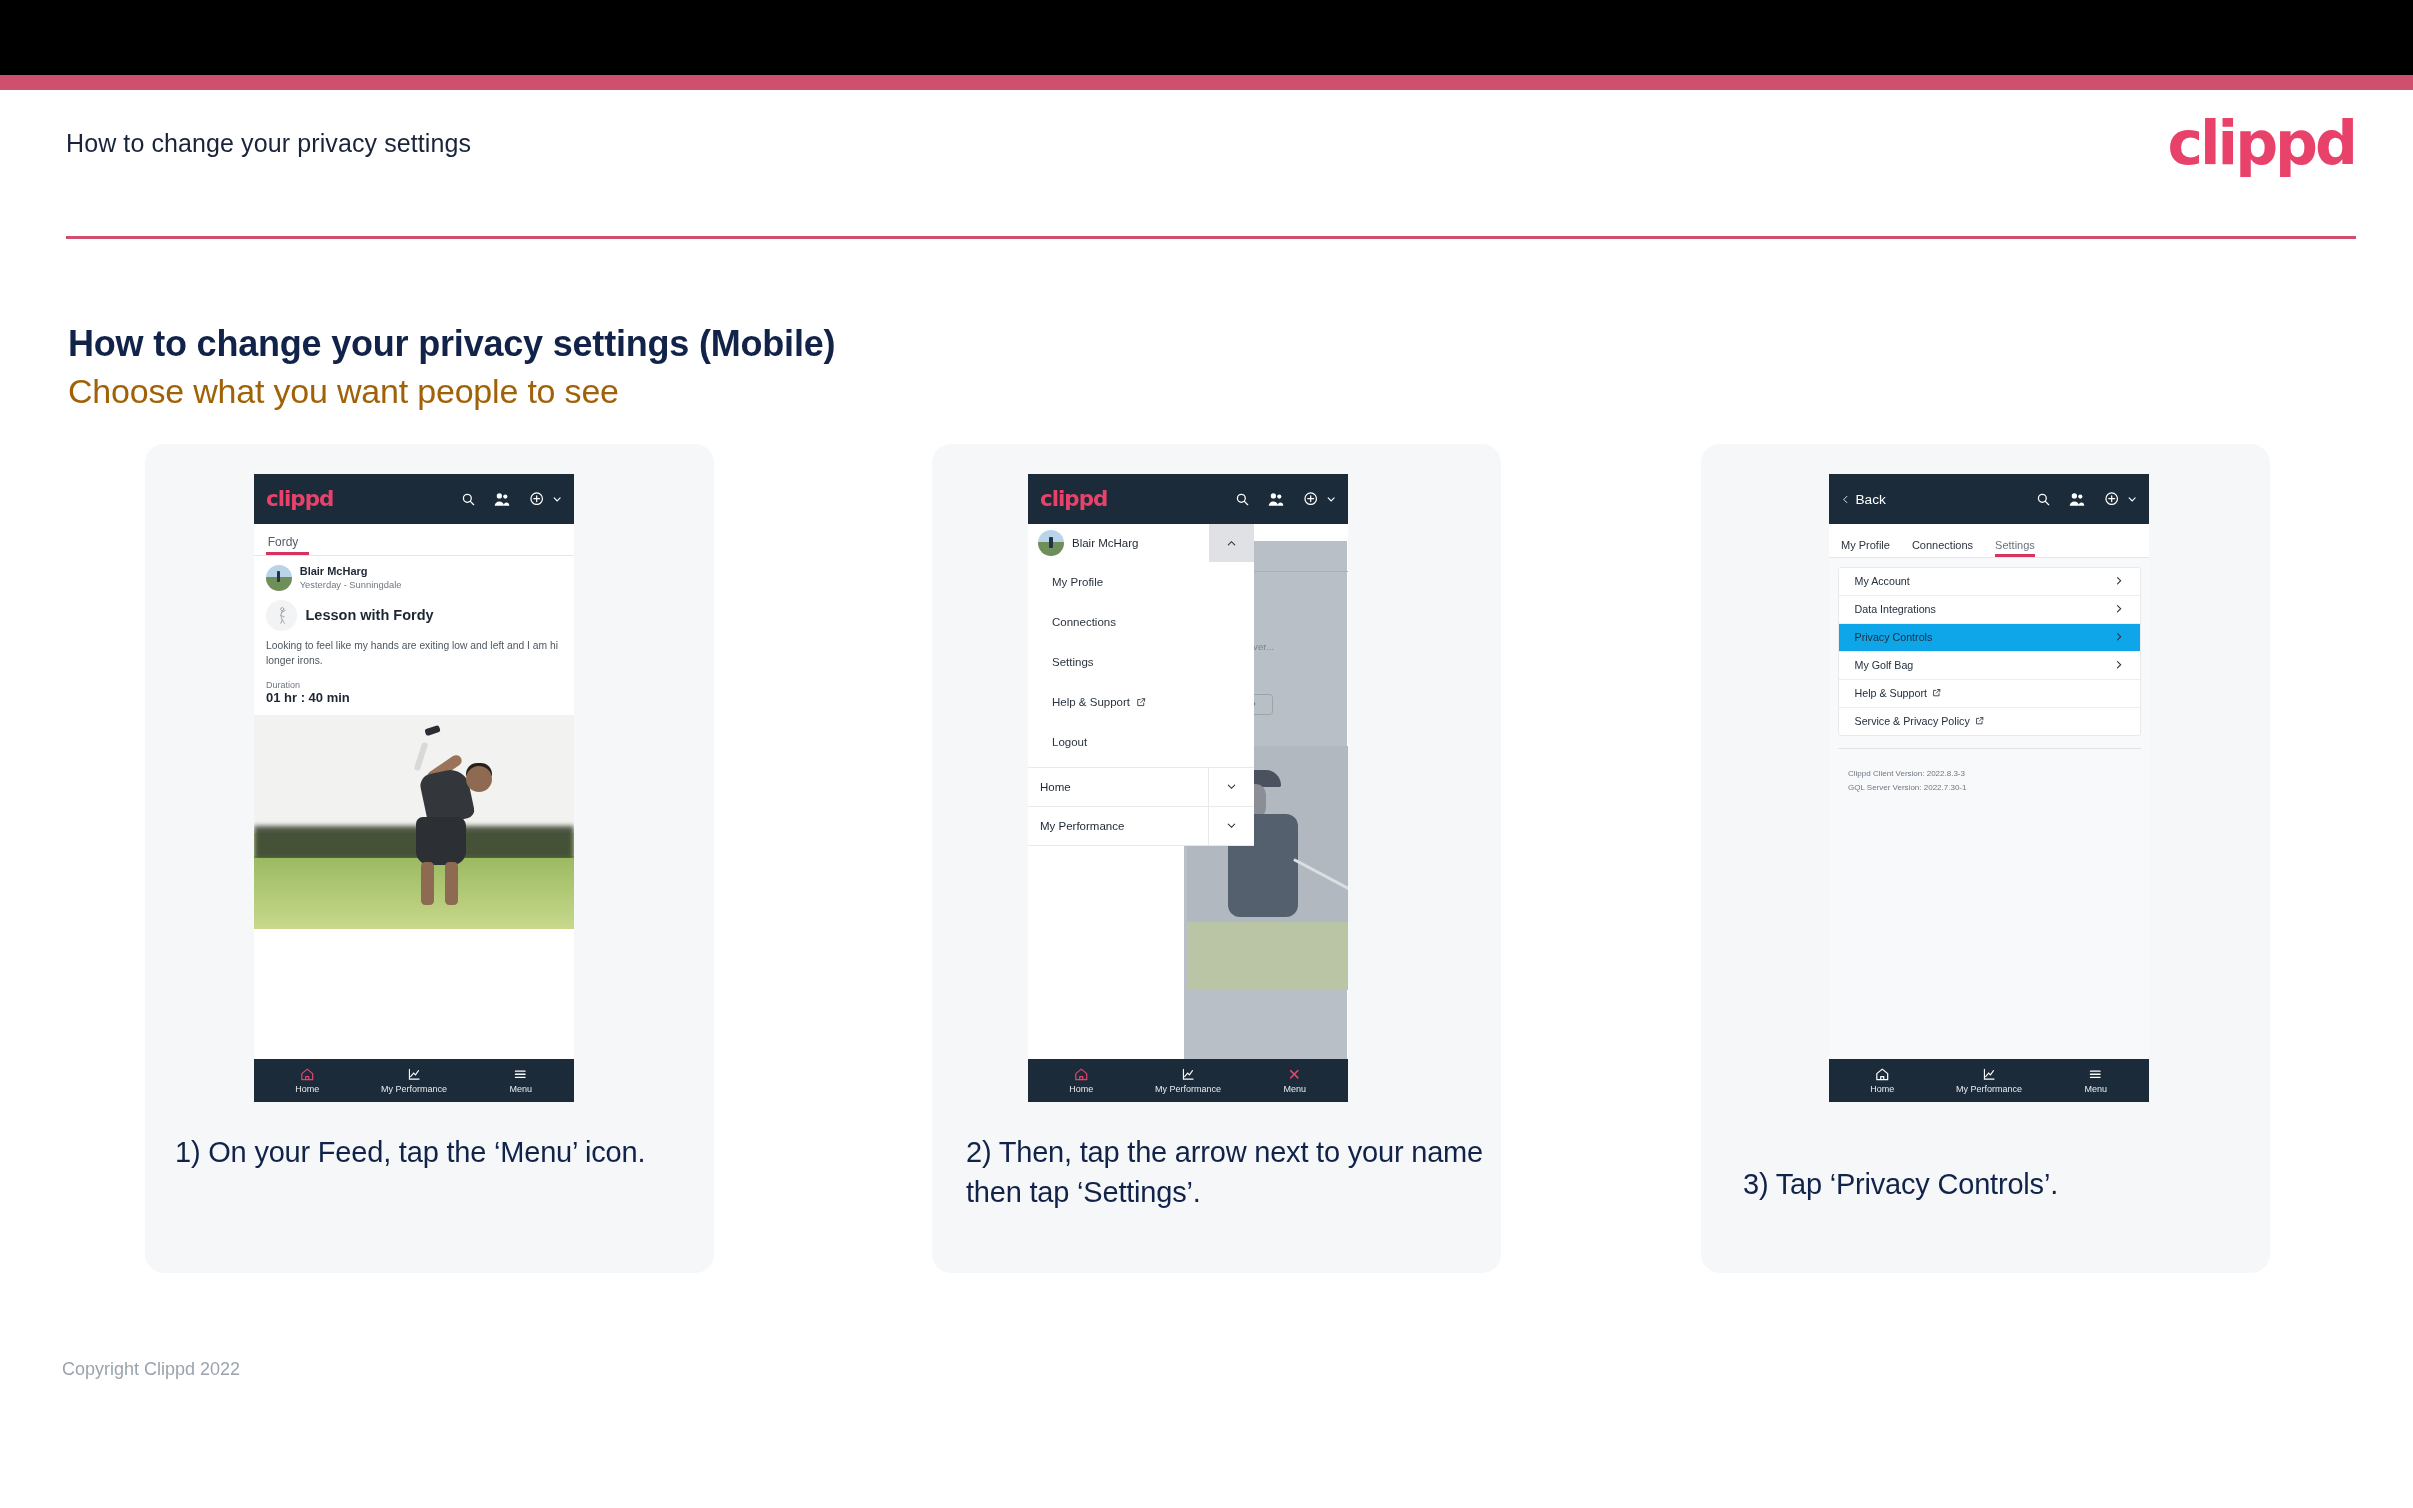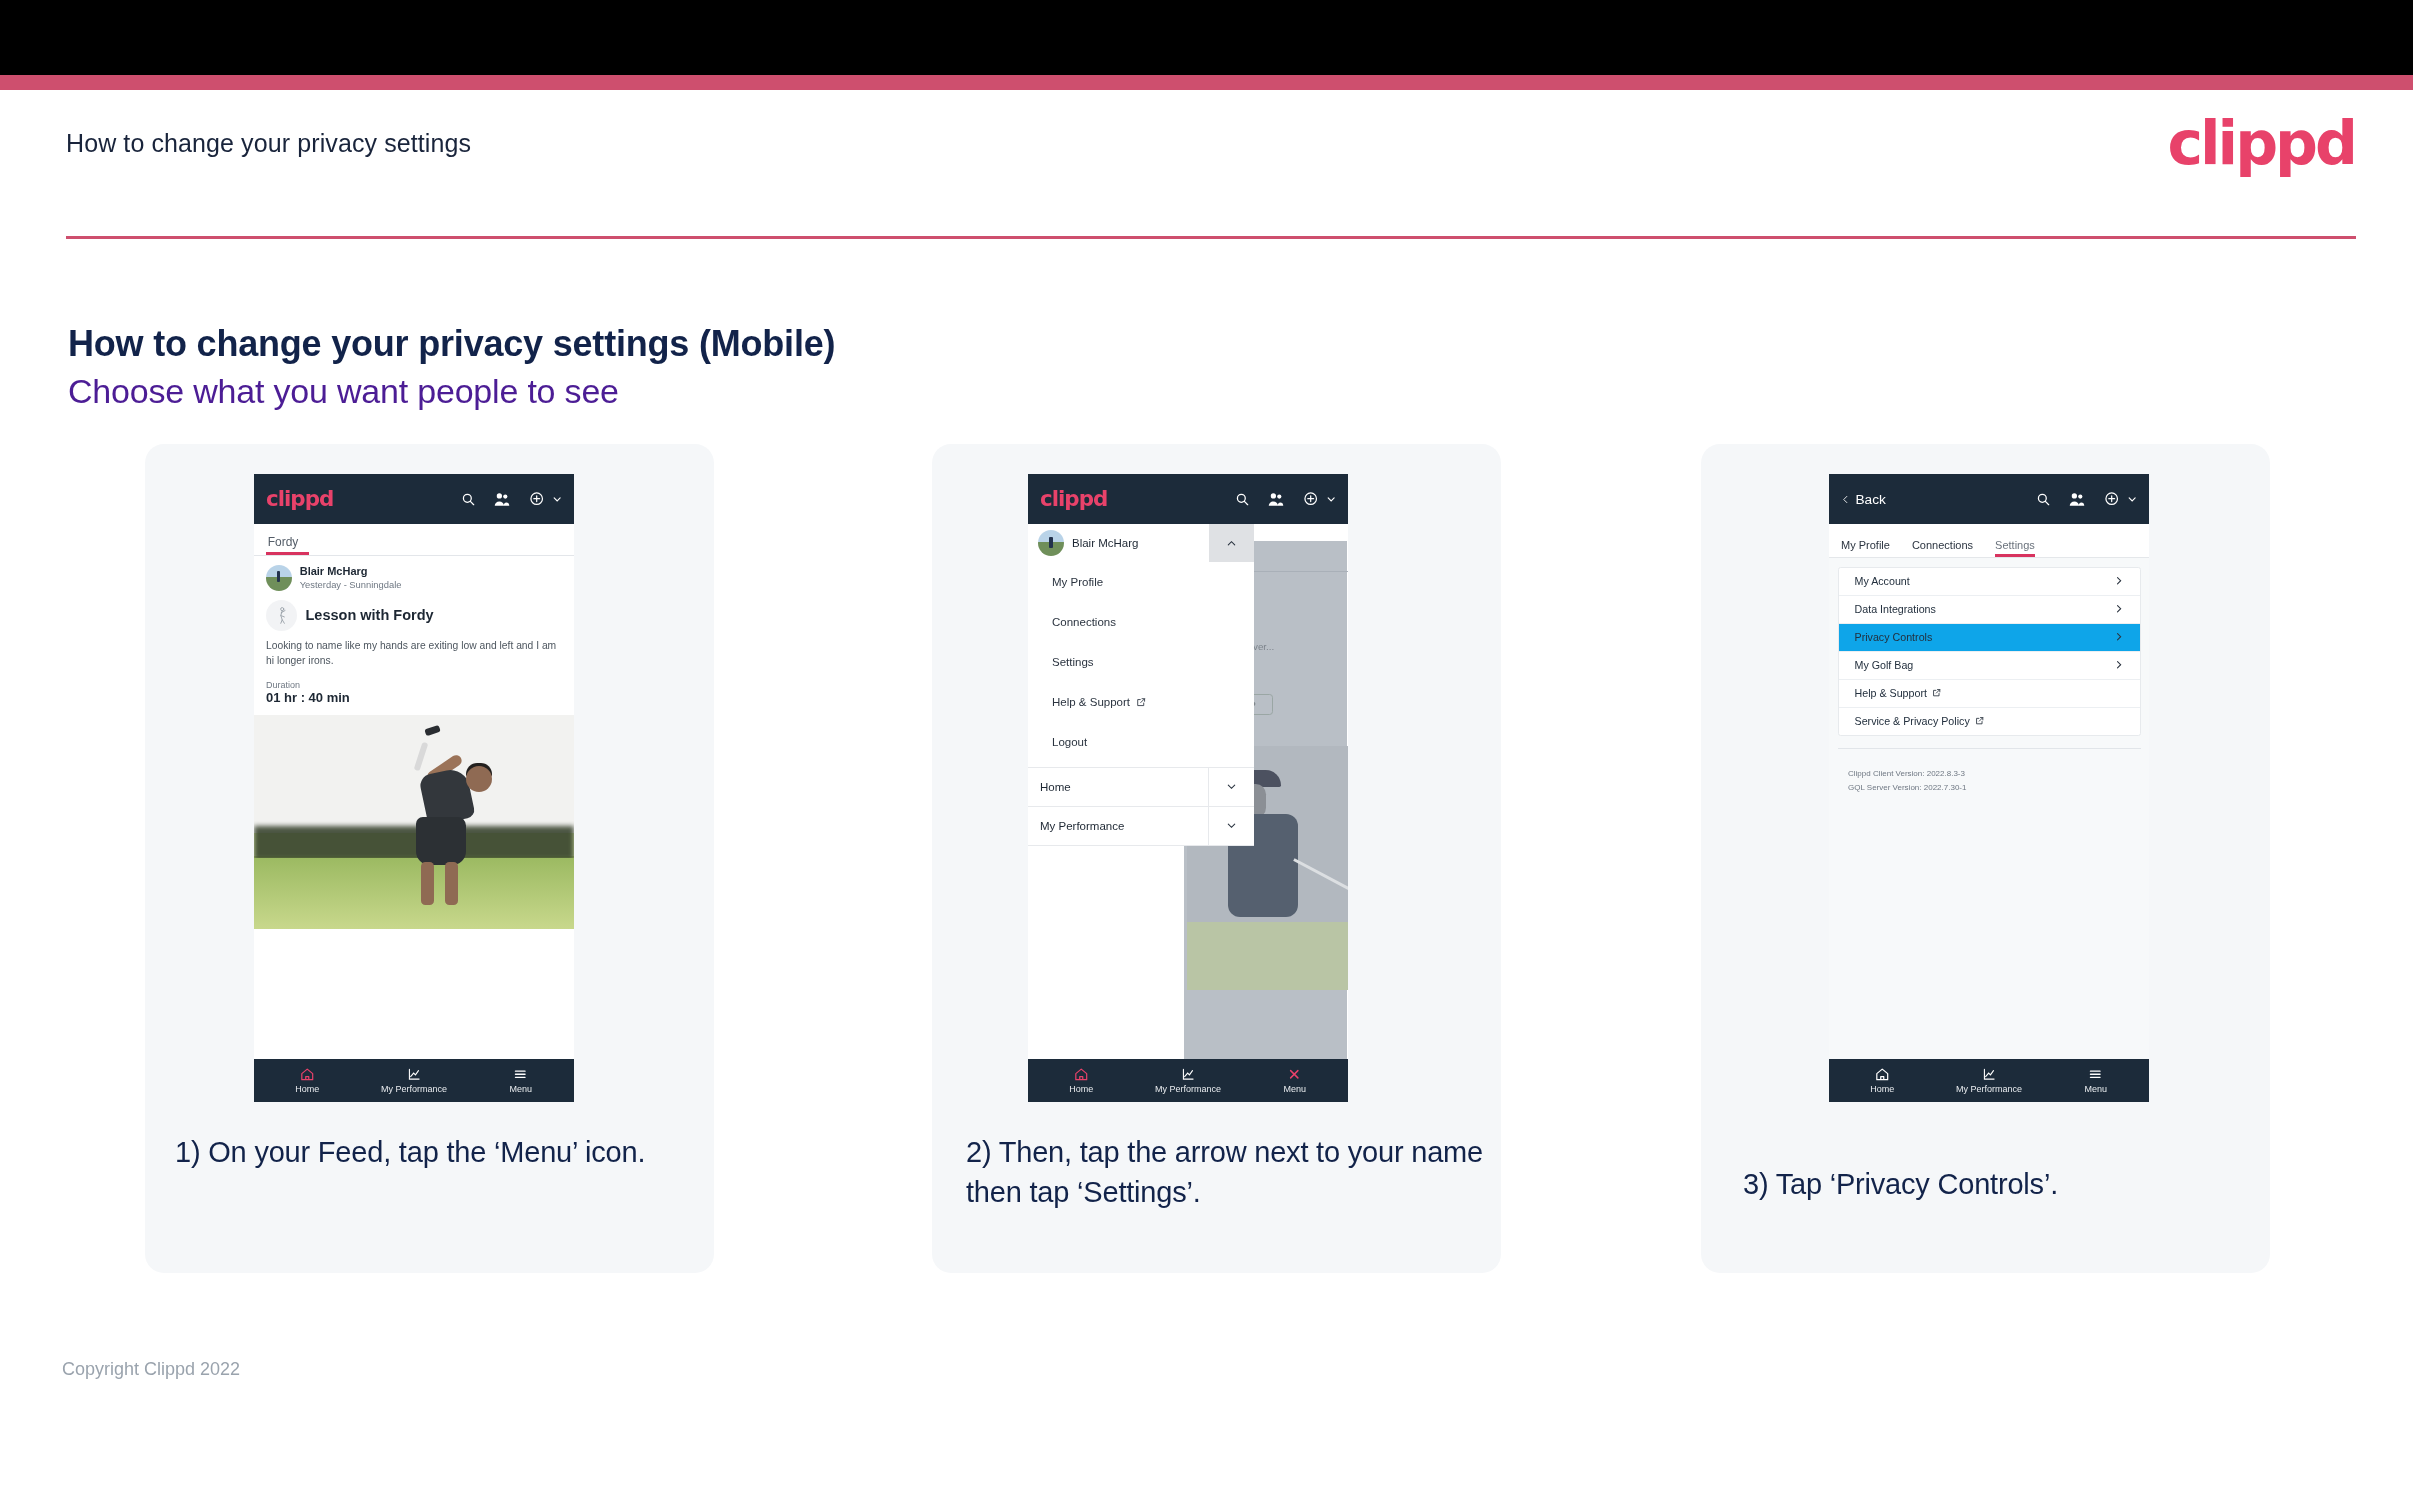--- a/index.html
+++ b/index.html
@@ -28,21 +28,21 @@
   }
   .header-rule{position:absolute;left:62px;top:145px;width:2290px;height:2.6px;background:#ce4f6e;}
 
   
   .main-title{
     position:absolute;left:68px;top:323px;
     font-size:36px;font-weight:bold;color:#12234a;letter-spacing:-0.2px;
   }
   .sub-title{
     position:absolute;left:68px;top:372px;
-    font-size:34px;font-weight:normal;color:#4c1d95;letter-spacing:-0.2px;
+    font-size:34px;font-weight:normal;color:#a16207;letter-spacing:-0.2px;
   }
 
   
   .cards{position:absolute;left:0;top:444px;width:2413px;height:855px;}
   .card{
     position:absolute;top:0;width:569px;height:829px;
     background:#f5f7f9;border-radius:19px;
   }
   .card-1{left:145px;}
   .card-2{left:932px;}
@@ -251,21 +251,21 @@
             <svg width="17" height="19" viewBox="0 0 24 26" fill="none" stroke="#9aa1a9" stroke-width="1.3" stroke-linecap="round">
                 <circle cx="13" cy="4" r="2.2"></circle>
                 <path d="M13 6.5 L11 13 L13 19 L11 24"></path>
                 <path d="M11.5 9 L17 6"></path>
                 <path d="M11 13 L16 15"></path>
                 <path d="M13 19 L16 24"></path>
               </svg>
           </div>
           <div class="lesson-title">Lesson with Fordy</div>
         </div>
-        <div class="post-body">Looking to name like my hands are exiting low and left and I am hi longer irons.</div>
+        <div class="post-body">Looking to feel like my hands are exiting low and left and I am hi longer irons.</div>
         <div class="dur-label">Duration</div>
         <div class="dur-value">01 hr : 40 min</div>
       </div>
 
       <div class="photo">
         <div class="trees"></div>
         <div class="fairway"></div>
         <div class="golfer">
           <div class="clubhead"></div>
             <div class="club"></div>

